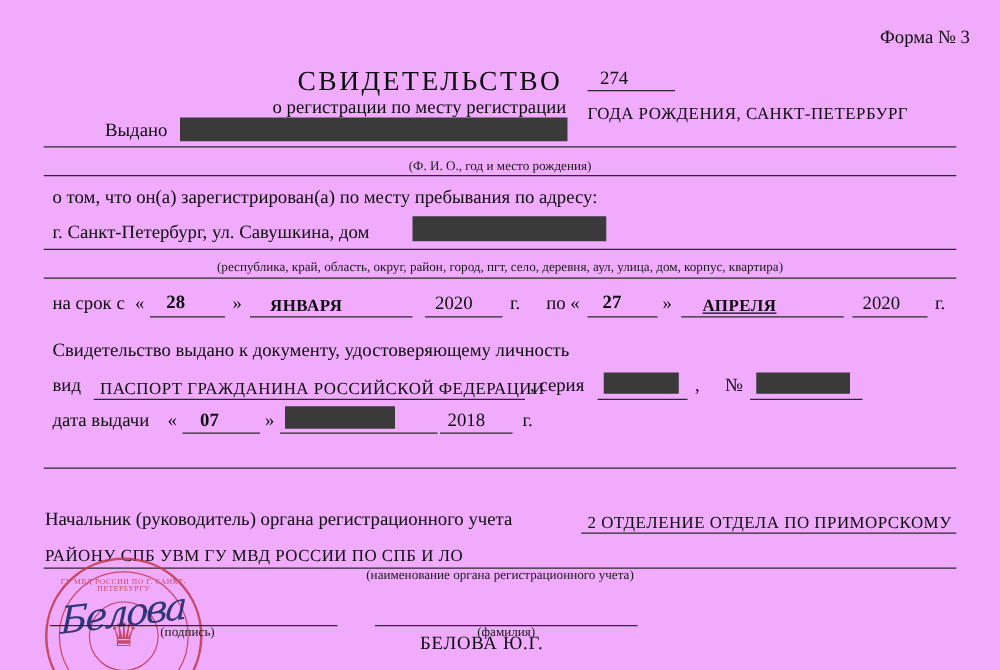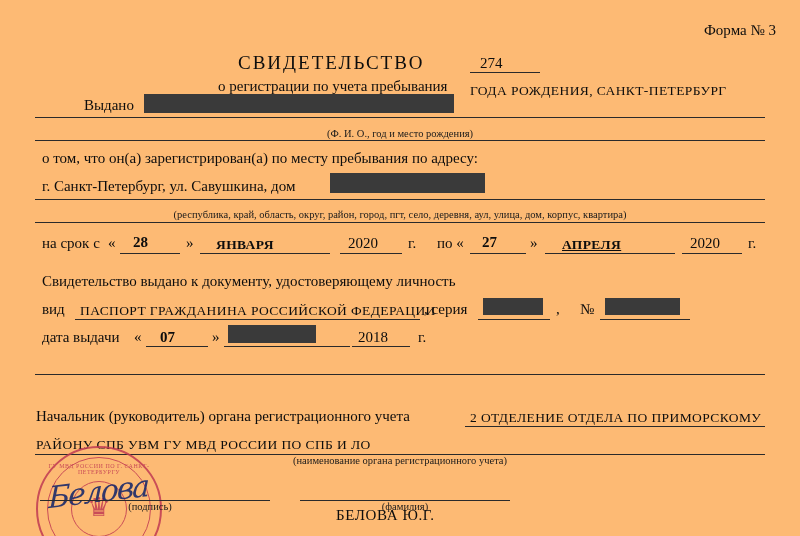--- a/index.html
+++ b/index.html
@@ -12,34 +12,34 @@
     height: 536px;
     overflow: hidden;
     font-family: "Liberation Serif", serif;
     color: #0d0d0d;
     position: relative;
   }
   .page {
     position: relative;
     width: 800px;
     height: 536px;
-    background: #fdba74;
+    background: #f0abfc;
   }
   
   .abs { position: absolute; white-space: nowrap; }
   .ln  { position: absolute; border-bottom: 1px solid #2a2a2a; height: 0; }
   .redact { position: absolute; background: #3a3a3a; }
 
   .form-no {
     right: 24px; top: 22px;
     font-size: 15px;
   }
   .title {
     left: 238px; top: 52px;
-    font-size: 19px;
+    font-size: 22px;
     letter-spacing: 2px;
     font-weight: 400;
   }
   .title-num {
     left: 480px; top: 55px;
     font-size: 15px;
   }
   .subtitle {
     left: 218px; top: 78px;
     font-size: 15px;
@@ -110,21 +110,21 @@
 </head>
 <body>
 
 <div class="page">
 
   <div class="abs form-no">Форма № 3</div>
 
   <div class="abs title">СВИДЕТЕЛЬСТВО</div>
   <div class="abs title-num">274</div>
   <div class="ln" style="left:470px; top:72px; width:70px;"></div>
-  <div class="abs subtitle">о регистрации по учета пребывания</div>
+  <div class="abs subtitle">о регистрации по месту регистрации</div>
 
   <div class="abs lbl" style="left:84px; top:97px;">Выдано</div>
   <div class="redact" style="left:144px; top:94px; width:310px; height:19px;"></div>
   <div class="abs caps" style="left:458px; top:83px;margin-left:12px;">ГОДА РОЖДЕНИЯ, САНКТ-ПЕТЕРБУРГ</div>
   <div class="ln" style="left:35px; top:117px; width:730px;"></div>
 
   <div class="ln" style="left:35px; top:140px; width:730px;"></div>
   <div class="abs small-caption" style="left:300px; top:128px; width:200px;">(Ф. И. О., год и место рождения)</div>
 
   <div class="abs lbl" style="left:42px; top:150px;">о том, что он(а) зарегистрирован(а) по месту пребывания по адресу:</div>

